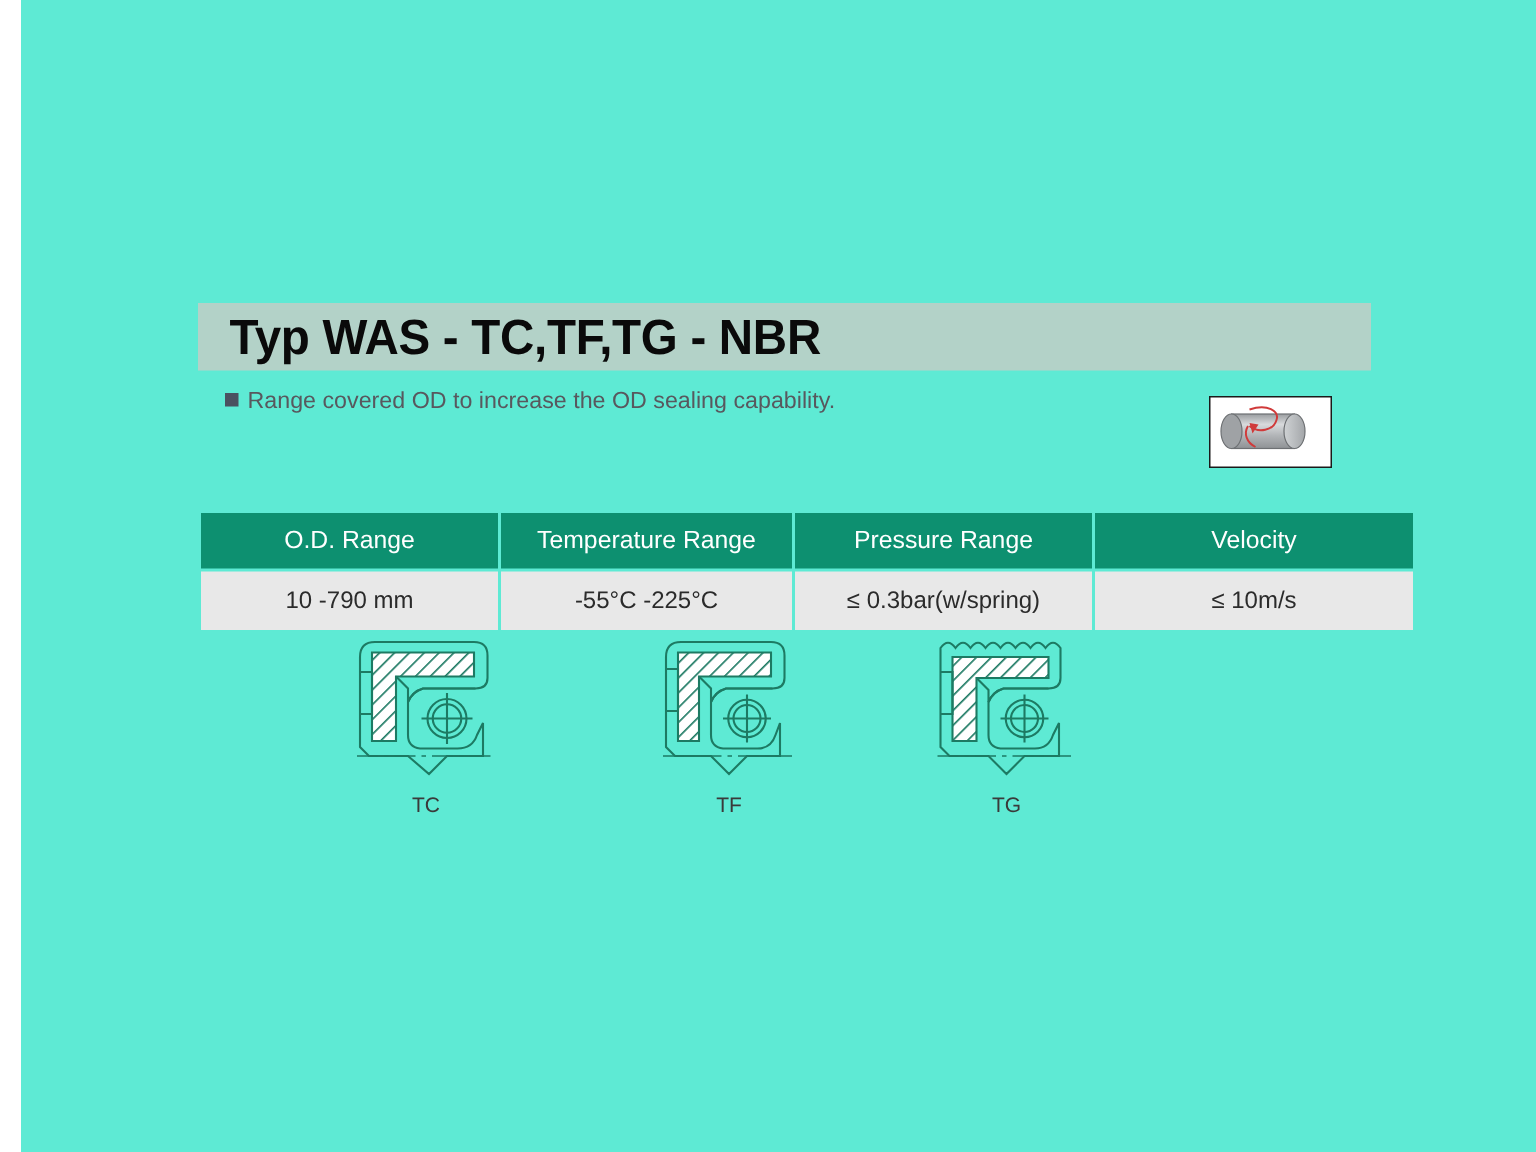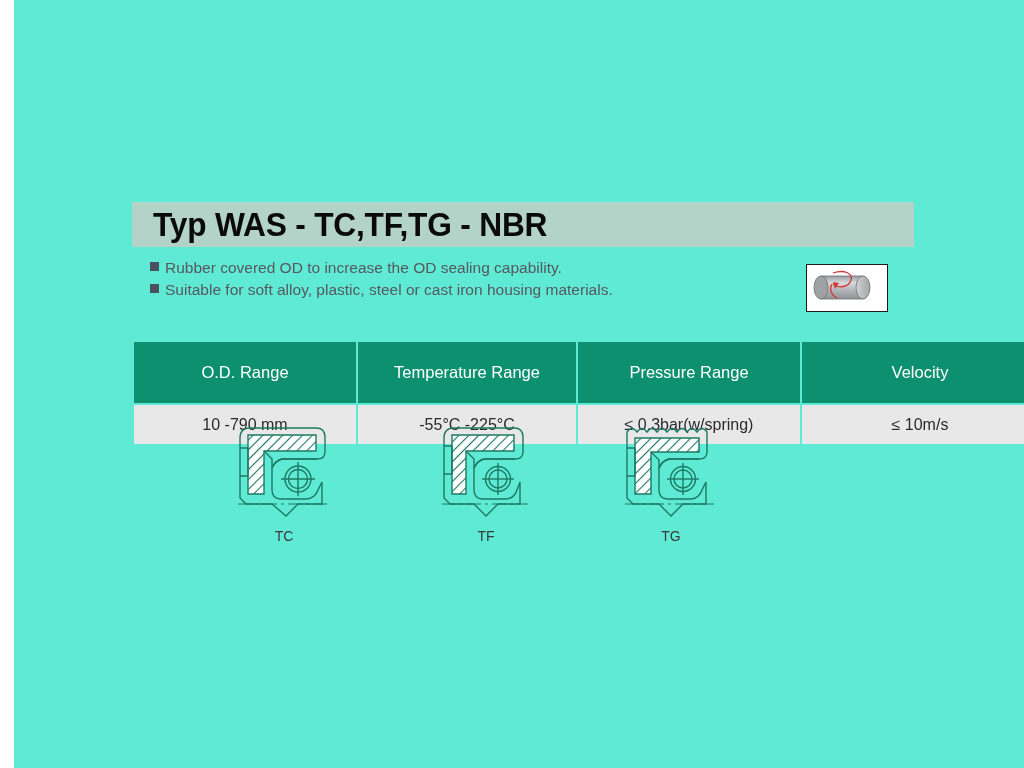--- a/index.html
+++ b/index.html
@@ -98,21 +98,21 @@
     border-spacing: 2px 2px;
     table-layout: fixed;
   }
   #spec-table th {
     background: #0d9070;
     color: #ffffff;
     font-size: 16.5px;
     font-weight: normal;
     height: 29px;
     text-align: center;
-    padding: 16px;
+    padding: 4px;
     font-family: "Liberation Sans", sans-serif;
   }
   #spec-table td {
     background: #e8e8e8;
     color: #2b2b2b;
     font-size: 16px;
     height: 31px;
     text-align: center;
     padding: 4px;
     font-family: "Liberation Sans", sans-serif;
@@ -162,25 +162,21 @@
 <body>
 
 <div id="page">
 
   <div id="title-banner"></div>
   <div id="title-text">Typ WAS - TC,TF,TG - NBR</div>
 
   <div id="bullets">
     <div class="bullet-row">
       <span class="bullet-marker"></span>
-      <span class="bullet-text">Rubber covered OD to increase the OD sealing capability.</span>
-    </div>
-    <div class="bullet-row">
-      <span class="bullet-marker"></span>
-      <span class="bullet-text">Suitable for soft alloy, plastic, steel or cast iron housing materials.</span>
+      <span class="bullet-text">Range covered OD to increase the OD sealing capability.</span>
     </div>
   </div>
 
   <div id="shaft-icon">
     <svg width="79" height="45" viewBox="0 0 79 45">
       <defs>
         <linearGradient id="shaftGrad" x1="0" y1="0" x2="0" y2="1">
           <stop offset="0%" stop-color="#9a9da0"></stop>
           <stop offset="30%" stop-color="#d8dadc"></stop>
           <stop offset="62%" stop-color="#b2b5b8"></stop>

